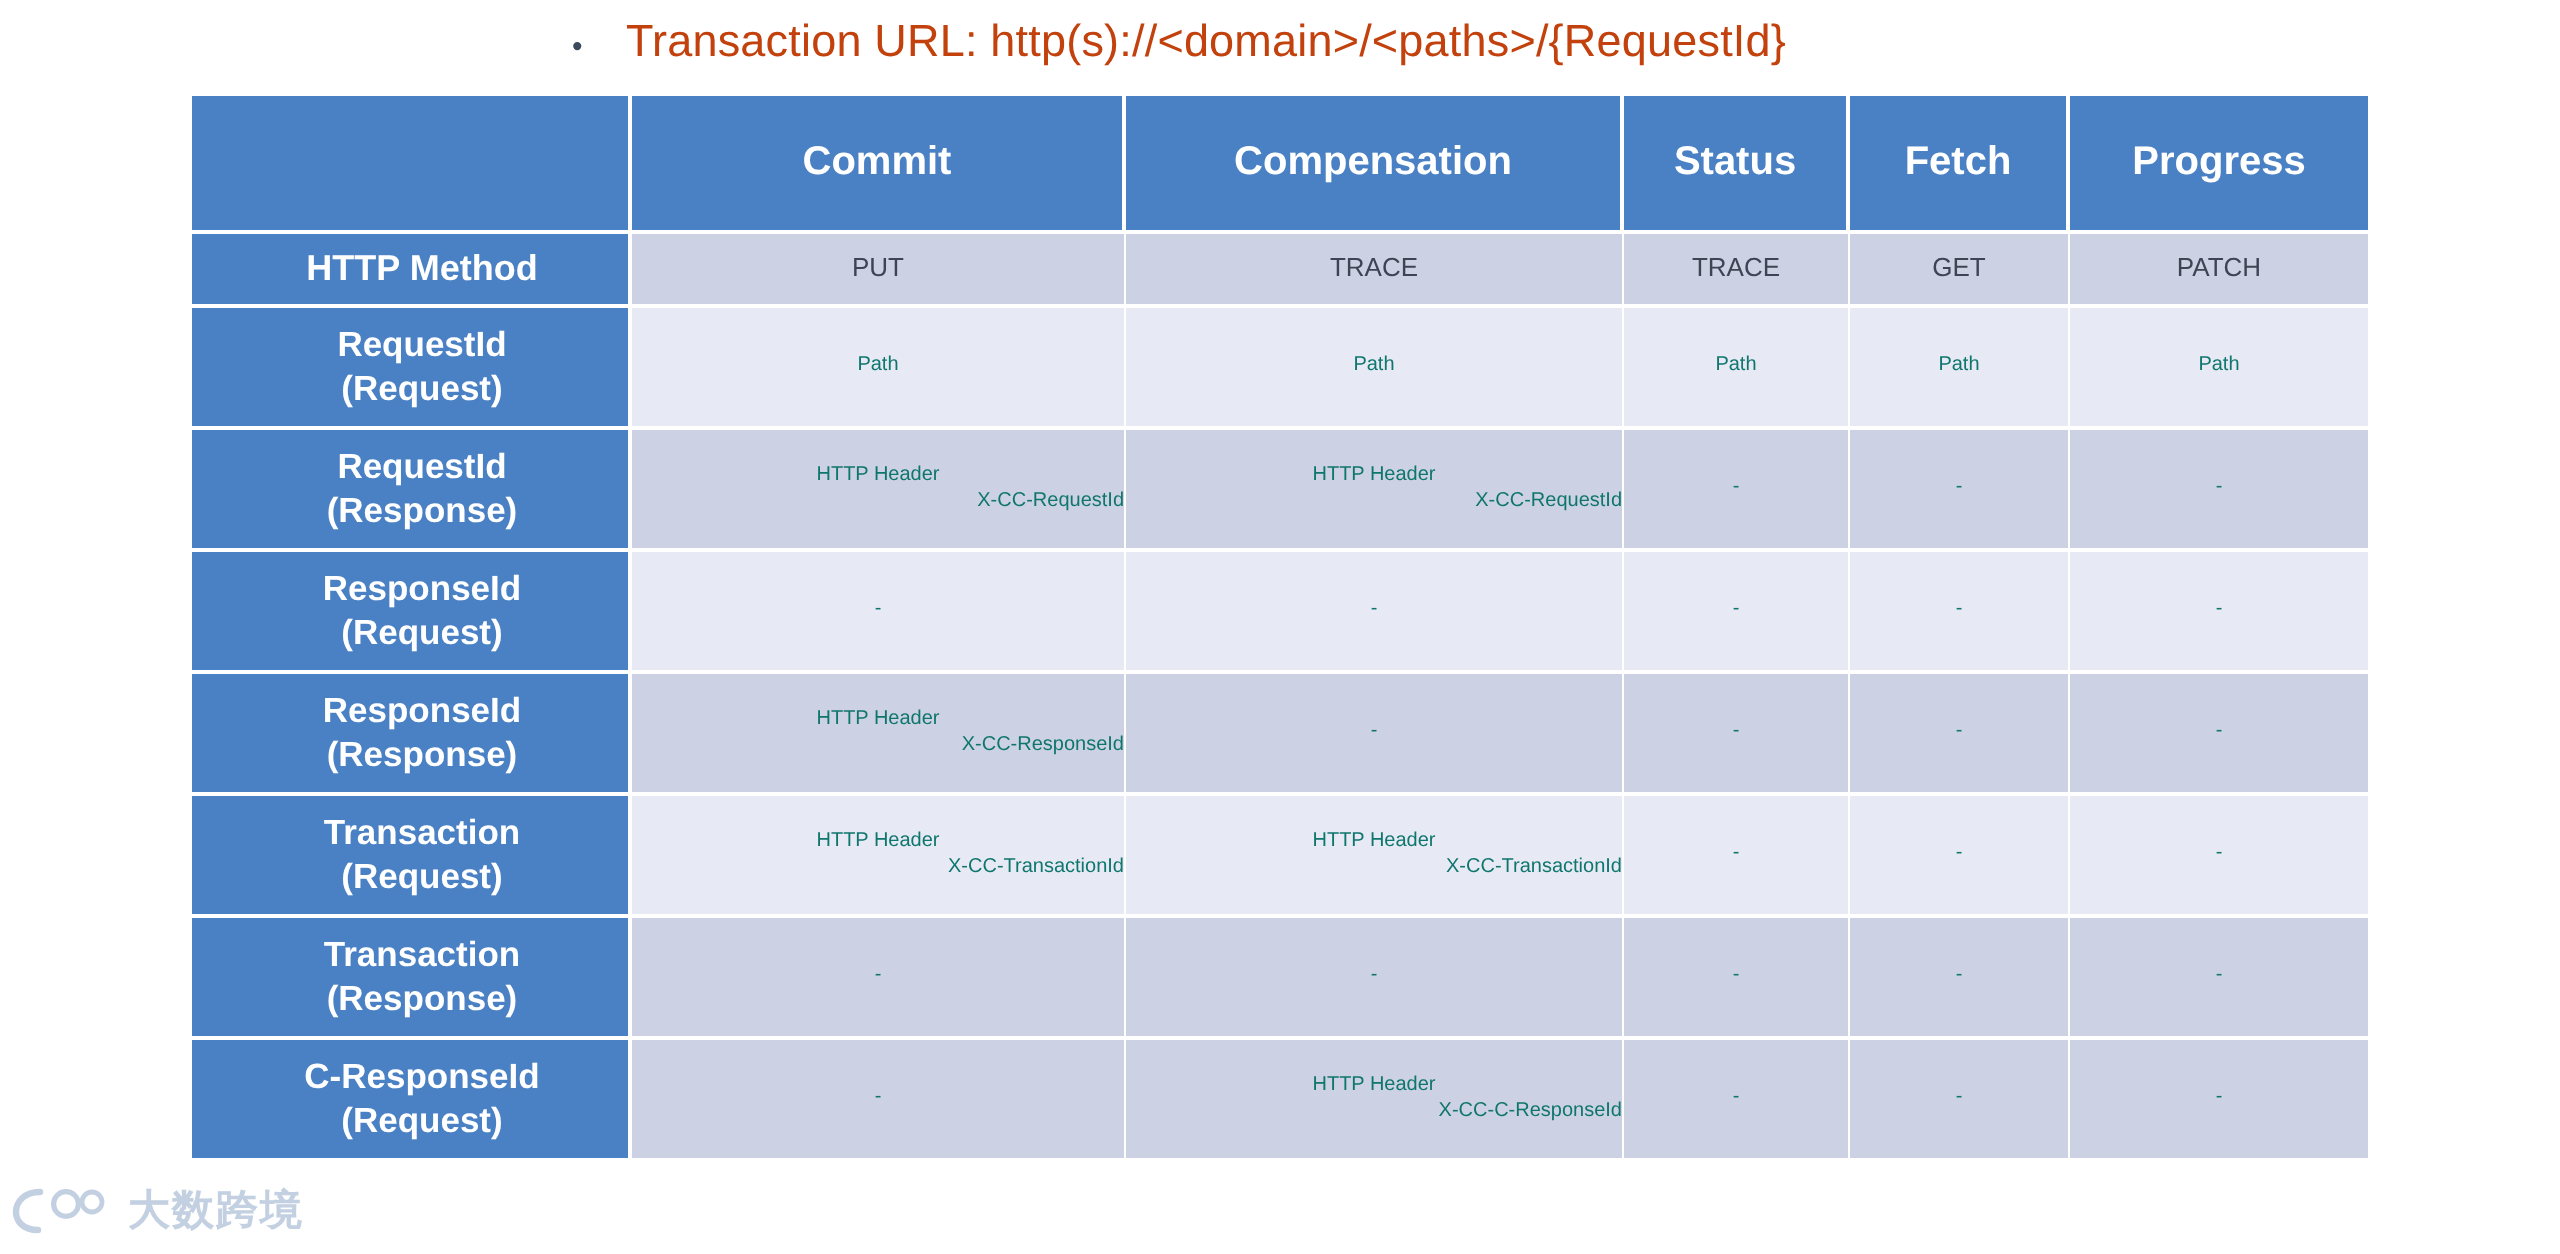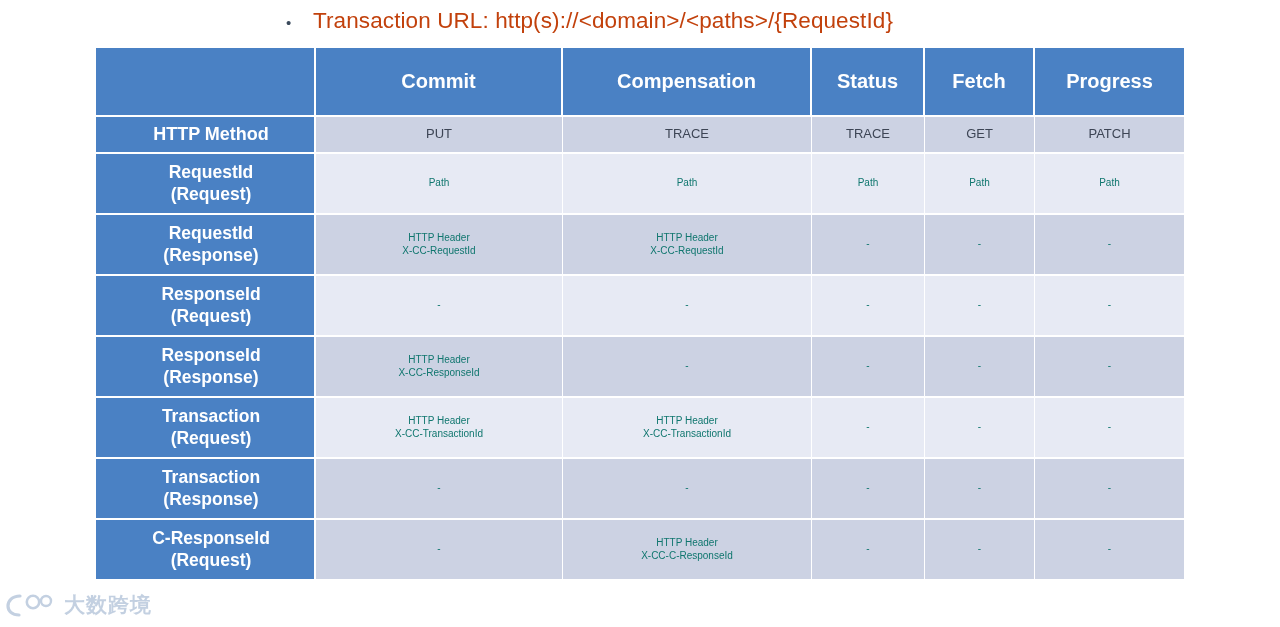--- a/index.html
+++ b/index.html
@@ -98,21 +98,21 @@
     text-align: center;
     vertical-align: middle;
     font-size: 10px;
     color: #0f766e;
     line-height: 1.28;
     border-right: 1px solid #ffffff;
     border-bottom: 2px solid #ffffff;
     padding: 0;
   }
   tbody td:last-child { border-right: none; }
-  tbody td .sub { display: block; }
+  tbody td .sub { display: block; text-align: right; }
 
   tbody tr.band-dark td { background: #ccd2e3; }
   tbody tr.band-light td { background: #e7eaf4; }
 
   tbody tr.r-method th.rowlabel { font-size: 18px; }
   tbody tr.r-method td { font-size: 13px; color: #3d4555; margin-top: 14px; }
 
   
   .clip-bottom {
     position: absolute;

